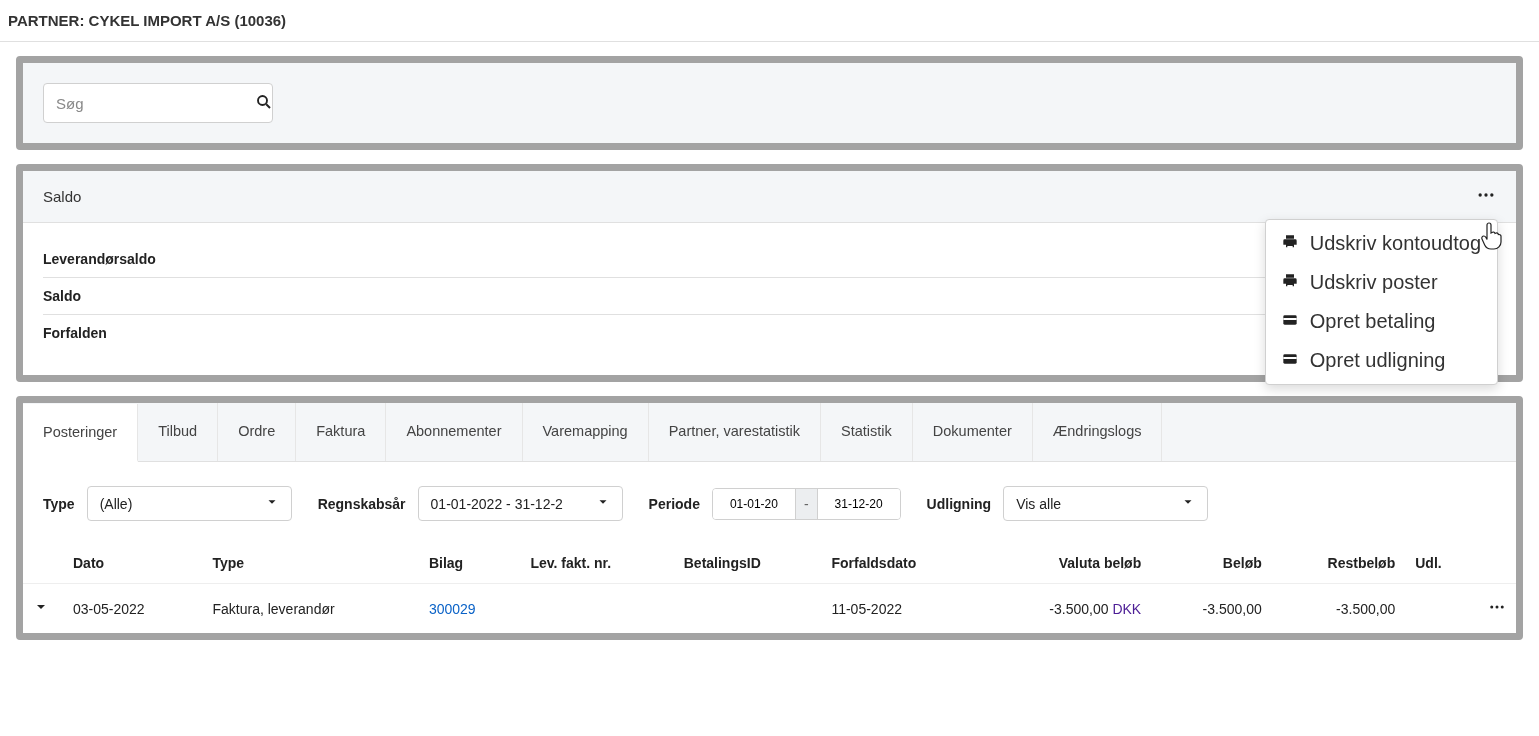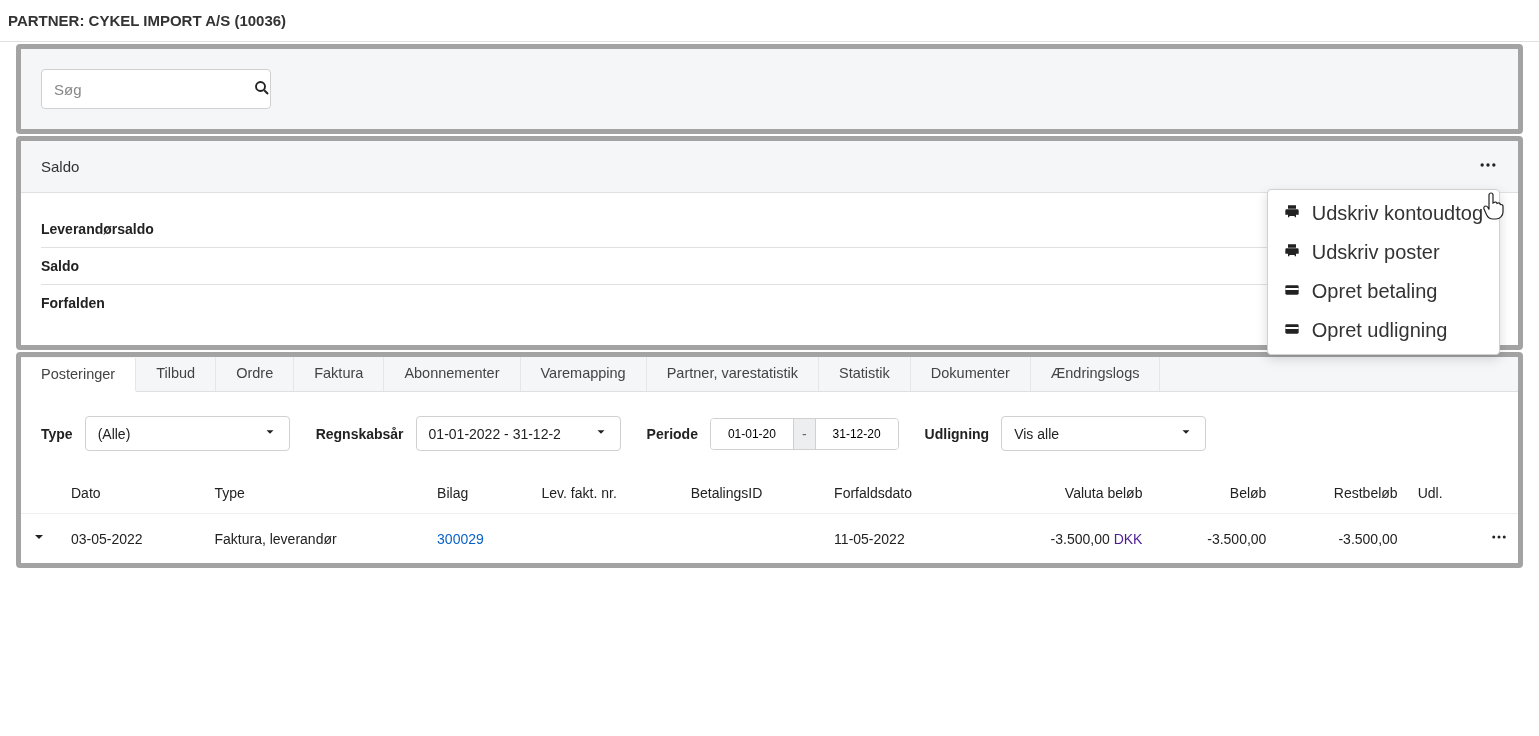--- a/index.html
+++ b/index.html
@@ -12,22 +12,22 @@
   }
   .header-bar {
     padding: 12px 8px;
     border-bottom: 1px solid #e0e0e0;
     background: #fff;
     font-weight: 600;
     font-size: 15px;
     color: #333;
   }
   .panel {
-    margin: 2px 16px;
-    border: 5px solid #a3a3a3;
+    margin: 14px 16px;
+    border: 7px solid #a3a3a3;
     border-radius: 4px;
     background: #fff;
     position: relative;
   }
   .panel-body {
     background: #f4f6f8;
     padding: 20px;
   }
   .search-wrap {
     display: inline-flex;
@@ -103,21 +103,21 @@
     pointer-events: none;
   }
   .cursor-hand svg { width: 32px; height: 32px; }
 
   .tabs {
     display: flex;
     border-bottom: 1px solid #e0e0e0;
     background: #f4f6f8;
   }
   .tab {
-    padding: 8px 20px;
+    padding: 20px 20px;
     color: #444;
     cursor: pointer;
     border-right: 1px solid #e6e6e6;
     font-size: 14.5px;
   }
   .tab.active {
     background: #fff;
     border-bottom: 2px solid transparent;
     position: relative;
     top: 1px;
@@ -161,21 +161,21 @@
   }
   .date-range .sep { background: #eceef0; display: flex; align-items: center; padding: 0 8px; border-left: 1px solid #d0d0d0; border-right: 1px solid #d0d0d0; color: #666; }
   .table {
     width: 100%;
     border-collapse: collapse;
     margin-top: 8px;
   }
   .table th {
     text-align: left;
     padding: 12px 10px;
-    font-weight: 400;
+    font-weight: 700;
     border-bottom: 1px solid #eee;
     font-size: 14px;
   }
   .table td {
     padding: 14px 10px;
     font-size: 14px;
     vertical-align: middle;
   }
   .table .right { text-align: right; }
   .link { color: #0a62c7; cursor: pointer; }

